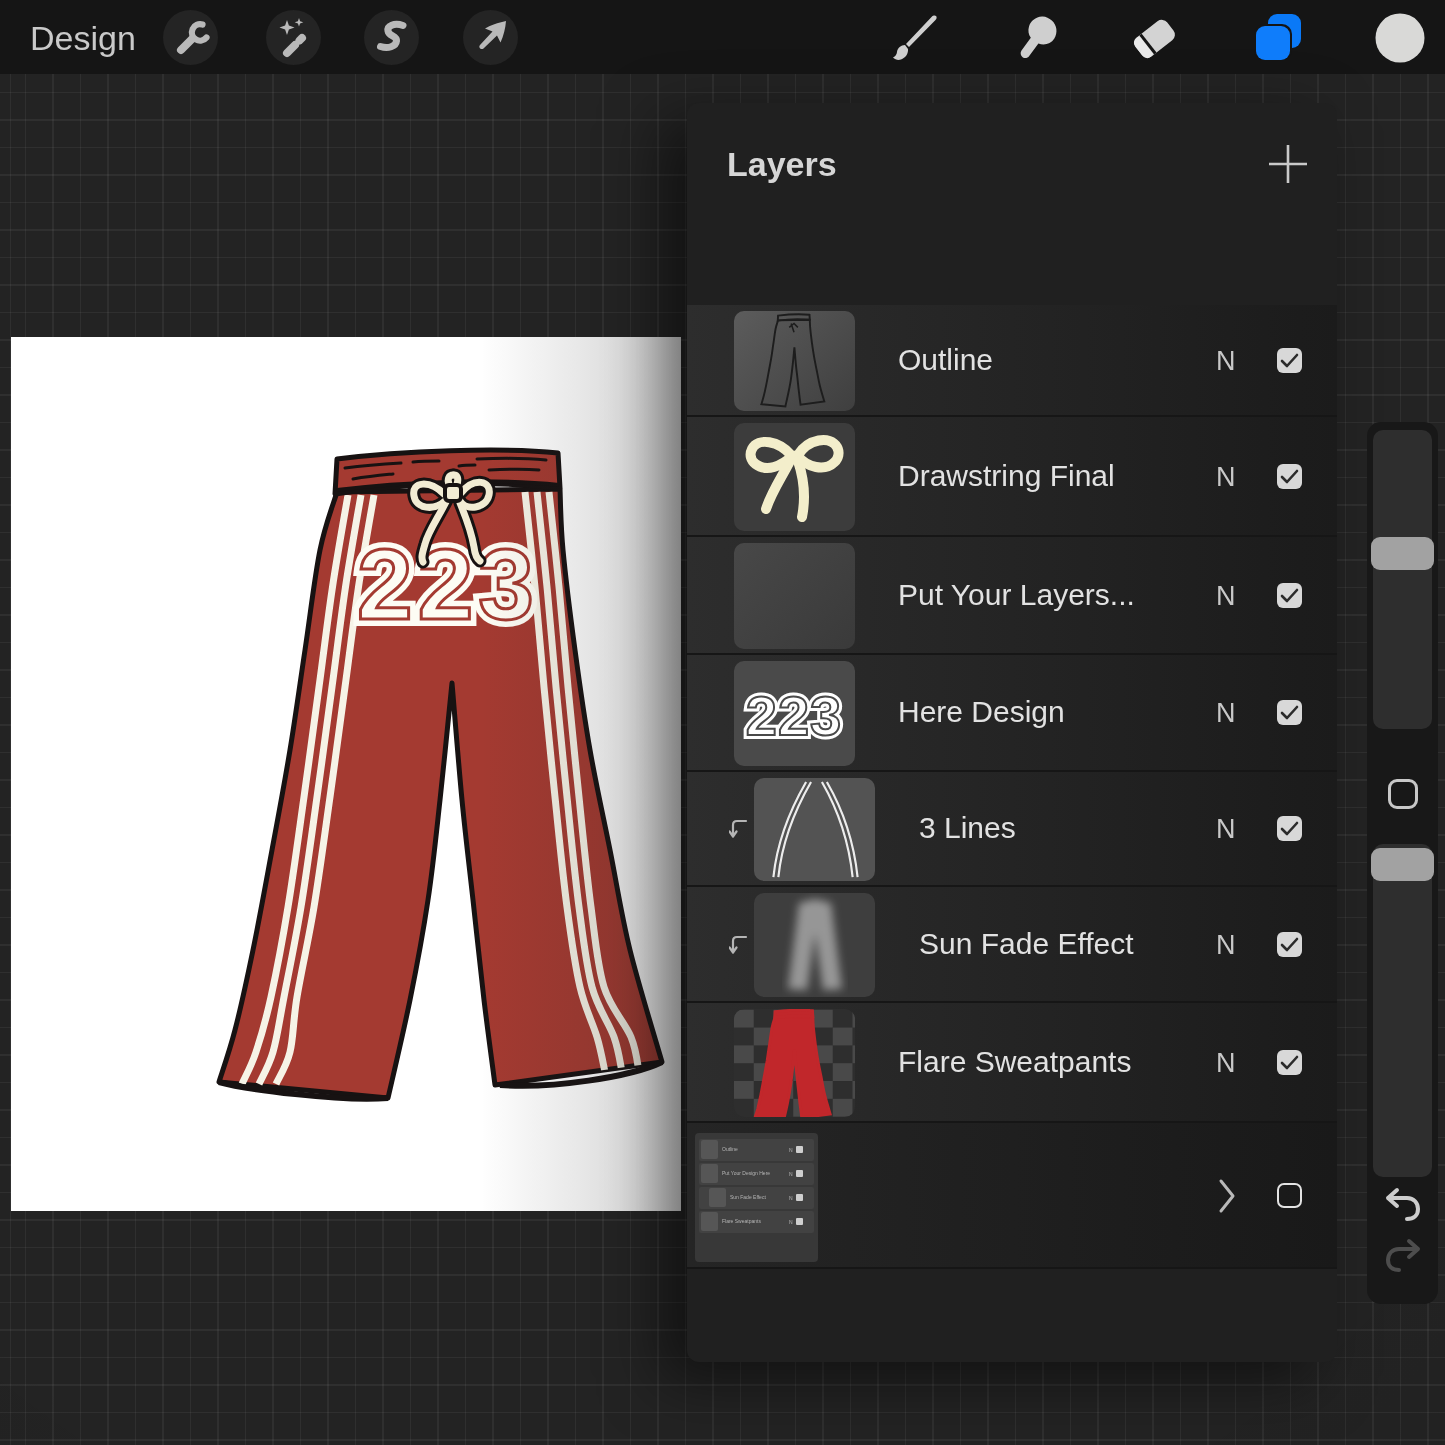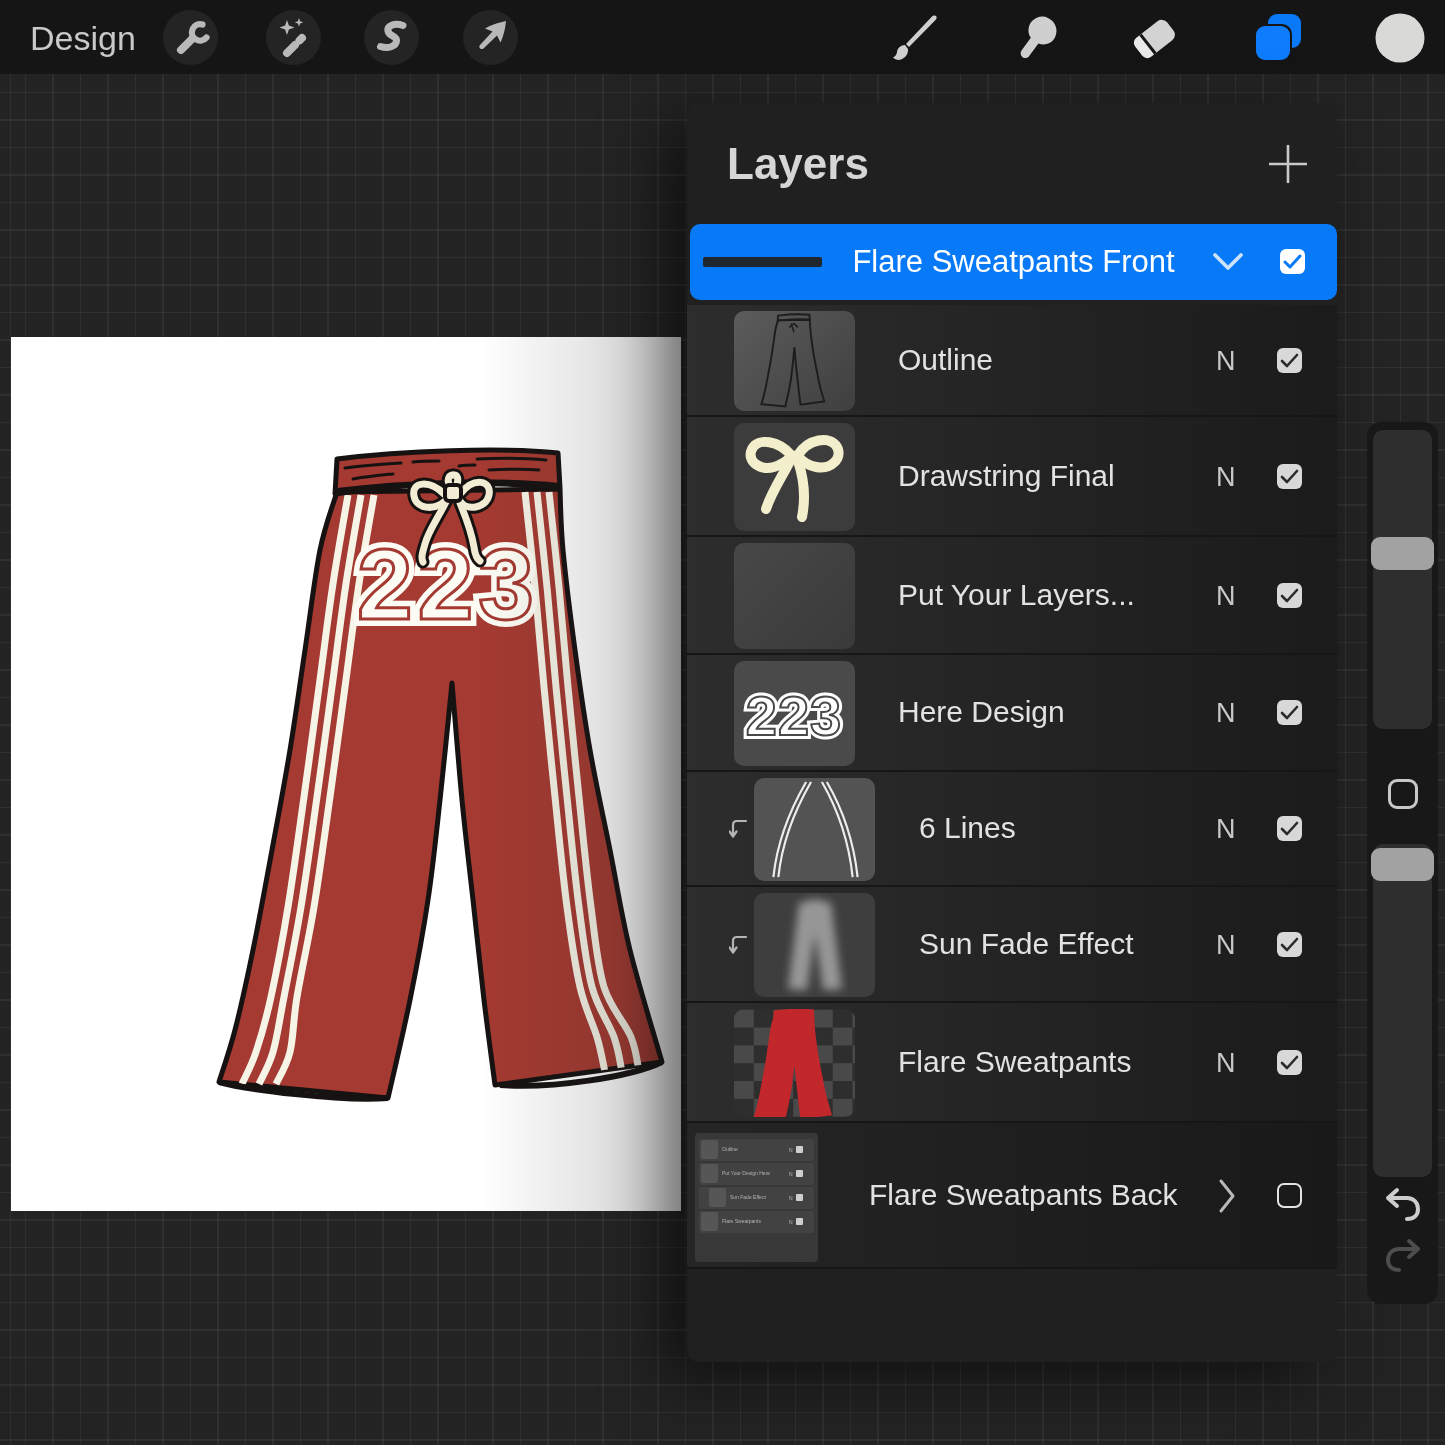--- a/index.html
+++ b/index.html
@@ -8,21 +8,21 @@
  repeating-linear-gradient(to bottom,rgba(255,255,255,0.055) 0,rgba(255,255,255,0.055) 1.5px,transparent 1.5px,transparent 27.5px);
  background-position:25px 18px}
 #vig{position:absolute;left:0;top:0;width:1445px;height:1445px;pointer-events:none;
  background:radial-gradient(ellipse 120% 120% at 45% 40%,rgba(0,0,0,0) 55%,rgba(0,0,0,0.14) 100%)}
 #topbar{position:absolute;left:0;top:0;width:1445px;height:74px;background:#151515}
 .tbtn{position:absolute;top:10px;width:55px;height:55px;border-radius:50%;background:#242424}
 #gallery{position:absolute;left:30px;top:19px;font-size:34px;color:#c9c9c9}
 #canvas{position:absolute;left:11px;top:337px;width:670px;height:874px;background:#fff}
 #cshadow{position:absolute;right:0;top:0;width:200px;height:874px;background:linear-gradient(to right,rgba(40,40,40,0) 0%,rgba(40,40,40,0.22) 100%)}
 #panel{position:absolute;left:687px;top:103px;width:650px;height:1259px;background:#202020;border-radius:12px;box-shadow:-25px 18px 60px rgba(0,0,0,0.5)}
-#ptitle{position:absolute;left:40px;top:36px;font-size:44px;font-weight:bold;color:#d6d6d6}
+#ptitle{position:absolute;left:40px;top:42px;font-size:34px;font-weight:bold;color:#d6d6d6}
 .row{position:absolute;left:0;width:650px;background:linear-gradient(to right,#2d2d2d,#1b1b1b);border-bottom:2px solid #161616}
 .rname{position:absolute;font-size:30px;color:#e2e2e2}
 .nlet{position:absolute;left:529px;font-size:27px;color:#c8c8c8}
 .cb{position:absolute;left:590px;width:25px;height:25px;border-radius:6px;background:#d8d8d8}
 .cb svg{position:absolute;left:3px;top:4px}
 .thumb{position:absolute;border-radius:10px;overflow:hidden}
 #bluerow{position:absolute;left:3px;top:121px;width:647px;height:76px;background:#087af8;border-radius:10px}
 #sidebar{position:absolute;left:1367px;top:422px;width:71px;height:882px;background:#181818;border-radius:14px}
 .track{position:absolute;left:6px;width:59px;background:#2e2e2e;border-radius:10px}
 .handle{position:absolute;left:4px;width:63px;height:33px;background:#a2a2a2;border-radius:9px}
@@ -215,21 +215,21 @@
           <path d="M17,3 H8 C5,3 4,4.5 4,7 V16 M4,18.5 L0.5,13.5 M4,18.5 L7.5,13.5" stroke="#b5b5b5" stroke-width="2.2" fill="none" stroke-linecap="round" stroke-linejoin="round"></path>
         </svg>
         <div class="thumb" style="position:absolute;left:67px;top:6px;width:121px;height:103px;border-radius:10px;overflow:hidden;background:#535353"><svg width="121" height="103" viewBox="0 0 121 104">
             <g fill="none" stroke="#ededed" stroke-width="2.2">
               <path d="M57,4 C42,30 28,62 24,100"></path>
               <path d="M52,4 C37,30 23,62 19,100"></path>
               <path d="M68,4 C83,30 95,62 99,100"></path>
               <path d="M73,4 C88,30 100,62 104,100"></path>
             </g>
           </svg></div>
-        <span class="rname" style="left:232px;top:39px">6 Lines</span>
+        <span class="rname" style="left:232px;top:39px">3 Lines</span>
         <span class="nlet" style="top:42px">N</span>
         <div class="cb" style="top:44px">
           <svg width="19" height="17" viewBox="0 0 19 17">
             <path d="M2,9 L7,14 L17,3" stroke="#2b2b2b" stroke-width="2.6" fill="none" stroke-linecap="round" stroke-linejoin="round"></path>
           </svg>
         </div>
       </div>
       <div class="row" style="top:784px;height:116px;background:linear-gradient(to right,#2d2d2d,#1b1b1b)">
         <svg style="position:absolute;left:42px;top:47px" width="20" height="24" viewBox="0 0 20 24">
           <path d="M17,3 H8 C5,3 4,4.5 4,7 V16 M4,18.5 L0.5,13.5 M4,18.5 L7.5,13.5" stroke="#b5b5b5" stroke-width="2.2" fill="none" stroke-linecap="round" stroke-linejoin="round"></path>
@@ -300,38 +300,25 @@
           <div style="position:absolute;left:14px;top:55px;width:17px;height:19px;background:#565656;border-radius:2px"></div>
           <span style="position:absolute;left:35px;top:61px;font-size:5px;color:#b5b5b5;white-space:nowrap">Sun Fade Effect</span>
           <span style="position:absolute;left:94px;top:62px;font-size:5px;color:#b5b5b5">N</span>
           <div style="position:absolute;left:101px;top:61px;width:7px;height:7px;background:#cfcfcf;border-radius:1px"></div>
           <div style="position:absolute;left:4px;top:78px;width:115px;height:22px;background:#424242;border-radius:2px"></div>
           <div style="position:absolute;left:6px;top:79px;width:17px;height:19px;background:#565656;border-radius:2px"></div>
           <span style="position:absolute;left:27px;top:85px;font-size:5px;color:#b5b5b5;white-space:nowrap">Flare Sweatpants</span>
           <span style="position:absolute;left:94px;top:86px;font-size:5px;color:#b5b5b5">N</span>
           <div style="position:absolute;left:101px;top:85px;width:7px;height:7px;background:#cfcfcf;border-radius:1px"></div>
         </div>
-        <span class="rname" style="left:182px;top:55px">Flare Sweatpants Back</span>
         <svg style="position:absolute;left:530px;top:55px" width="20" height="36" viewBox="0 0 20 36">
           <path d="M4,3 L16,18 L4,33" stroke="#b9b9b9" stroke-width="3" fill="none" stroke-linecap="round" stroke-linejoin="round"></path>
         </svg>
         <div style="position:absolute;left:590px;top:60px;width:25px;height:25px;border-radius:7px;border:2.6px solid #e3e3e3"></div>
       </div>
- <div id="bluerow">
-  <div style="position:absolute;left:13px;top:33px;width:119px;height:10px;background:#20262e;border-radius:2px"></div>
-  <div style="position:absolute;left:0;top:0;width:647px;height:76px;text-align:center;line-height:76px;font-size:31px;color:#fff">Flare Sweatpants Front</div>
-  <svg style="position:absolute;left:523px;top:28px" width="30" height="20" viewBox="0 0 30 20">
-          <path d="M2,3 L15,16 L28,3" stroke="#cfe2fb" stroke-width="3.6" fill="none" stroke-linecap="round" stroke-linejoin="round"></path>
-        </svg>
-  <div style="position:absolute;left:590px;top:25px;width:25px;height:25px;border-radius:6px;background:#fff">
-   <svg style="position:absolute;left:3px;top:4px" width="19" height="17" viewBox="0 0 19 17">
-            <path d="M2,9 L7,14 L17,3" stroke="#087af8" stroke-width="3" fill="none" stroke-linecap="round" stroke-linejoin="round"></path>
-          </svg>
-  </div>
- </div>
 </div>
 
 <div id="sidebar">
  <div class="track" style="top:8px;height:299px"></div>
  <div class="handle" style="top:115px"></div>
  <div style="position:absolute;left:21px;top:357px;width:30px;height:30px;border:3.2px solid #c8c8c8;border-radius:9px"></div>
  <div class="track" style="top:422px;height:333px"></div>
  <div class="handle" style="top:426px"></div>
  <svg style="position:absolute;left:16px;top:764px" width="40" height="36" viewBox="0 0 40 36">
         <path d="M14,4 L5,12 L14,20 M5,12 H24 C31,12 35,17 35,23 C35,29 31,33 24,33" stroke="#cdcdcd" stroke-width="4" fill="none" stroke-linecap="round" stroke-linejoin="round"></path>

